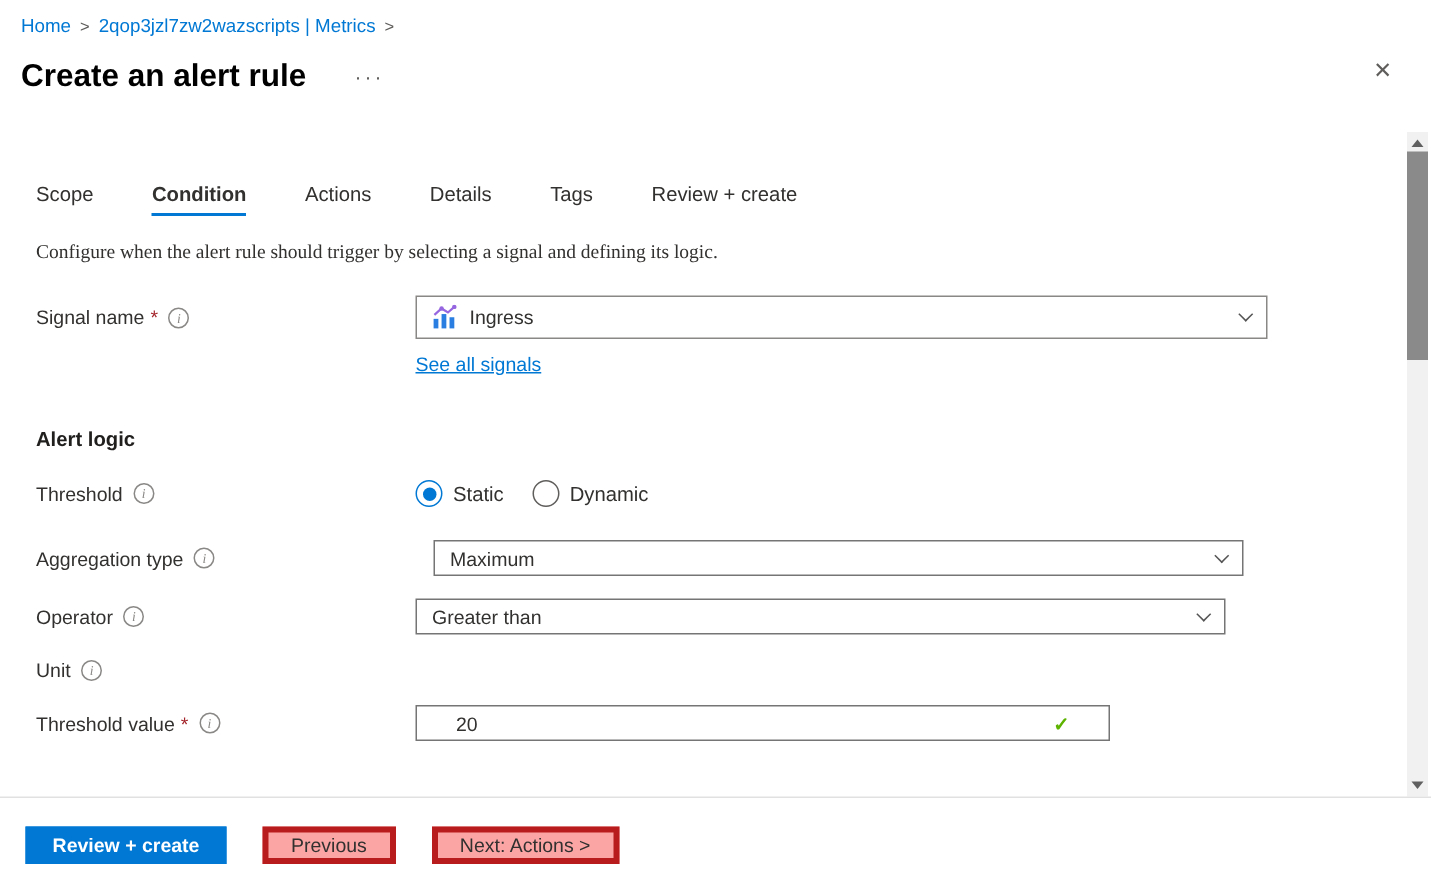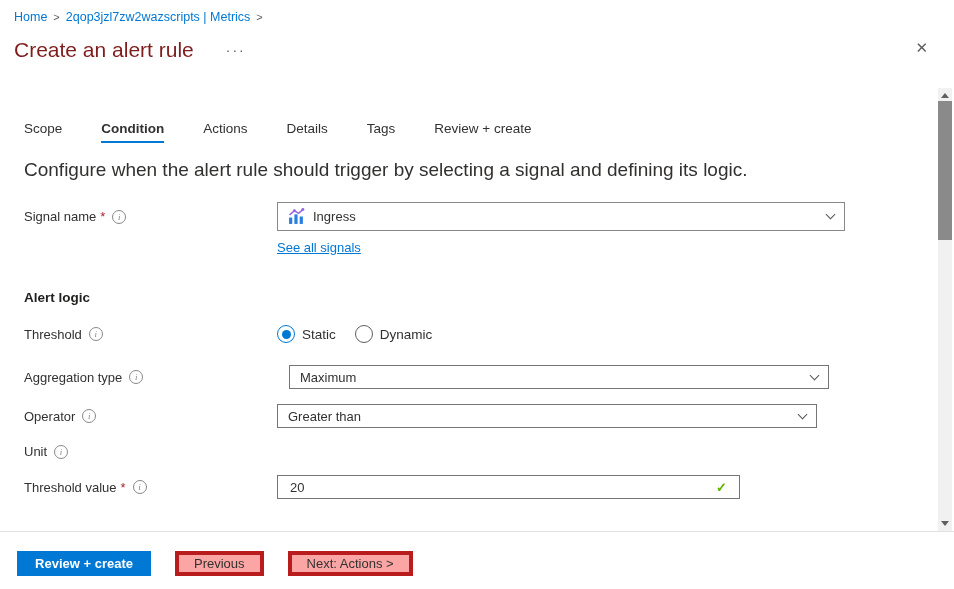--- a/index.html
+++ b/index.html
@@ -10,39 +10,39 @@
     font-family:"Liberation Sans", sans-serif; font-size:13px;
   }
 
   
   .breadcrumb { padding:9px 0 0 14px; font-size:12.5px; line-height:16px; }
   .breadcrumb .crumb { color:#0078d4; cursor:pointer; text-decoration:none; }
   .breadcrumb .sep { color:#605e5c; margin:0 6px; font-size:11px; }
 
   
   .title-row { display:flex; align-items:center; padding-left:14px; margin-top:10px; height:30px; }
-  .page-title { font-size:21px; font-weight:normal; color:#7f1d1d; }
+  .page-title { font-size:21px; font-weight:bold; color:#000000; }
   .more-dots { color:#605e5c; margin-left:32px; font-size:14px; letter-spacing:2px; cursor:pointer; }
   .close-btn { position:absolute; top:40px; right:26px; color:#605e5c; font-size:15px;
                cursor:pointer; line-height:16px; }
 
   
   .scrollbar { position:absolute; top:88px; right:2px; width:14px; height:443px; background:#f1f1f1; }
   .scroll-arrow-up { position:absolute; top:5px; left:3px; width:0; height:0;
     border-left:4px solid transparent; border-right:4px solid transparent; border-bottom:5px solid #606060; }
   .scroll-thumb { position:absolute; top:13px; left:0; width:14px; height:139px; background:#8a8a8a; cursor:pointer; }
   .scroll-arrow-down { position:absolute; bottom:5px; left:3px; width:0; height:0;
     border-left:4px solid transparent; border-right:4px solid transparent; border-top:5px solid #606060; }
 
   
   .tabs { display:flex; gap:39px; margin:56px 0 0 24px; font-size:13.5px; }
   .tab { padding-bottom:5px; cursor:pointer; color:#323130; border-bottom:2px solid transparent; }
   .tab.active { font-weight:bold; border-bottom:2px solid #0078d4; }
 
-  .description { margin:16px 0 0 24px; font-size:19px; color:#323130; }
+  .description { margin:16px 0 0 24px; font-size:13px; color:#323130;font-family:Liberation Serif, serif; }
 
   
   .form { margin:21px 0 0 24px; }
   .form-row { display:flex; align-items:center; }
   .form-label { width:253px; flex-shrink:0; display:flex; align-items:center; font-size:13px; }
   .required { color:#a4262c; margin-left:4px; }
   .info-icon { width:14px; height:14px; border:1px solid #8a8886; border-radius:50%;
     color:#8a8886; font-size:9px; line-height:12px; text-align:center; margin-left:7px;
     font-family:"Liberation Serif", serif; font-style:italic; cursor:default; flex-shrink:0; }
 
@@ -61,21 +61,21 @@
   .section-heading { font-weight:bold; font-size:13.5px; color:#201f1e; margin:35px 0 0 0; }
 
   .radio-group { display:flex; align-items:center; gap:19px; }
   .radio { display:flex; align-items:center; gap:7px; font-size:13.5px; cursor:pointer; }
   .radio-circle { width:18px; height:18px; border:1px solid #605e5c; border-radius:50%;
     display:flex; align-items:center; justify-content:center; background:#fff; flex-shrink:0; }
   .radio-circle.selected { border-color:#0078d4; }
   .radio-dot { width:9px; height:9px; border-radius:50%; background:#0078d4; }
 
   .text-input { width:463px; height:24px; border:1px solid #757575; display:flex; align-items:center;
-    justify-content:space-between; padding:0 12px; font-size:13px; background:#fff; }
+    justify-content:space-between; padding:0 26px; font-size:13px; background:#fff; }
   .valid-check { color:#5db300; font-size:13px; font-weight:bold; }
 
   
   .footer-divider { position:absolute; left:0; top:531px; width:954px; border-top:1px solid #e1e1e1; }
   .footer { position:absolute; left:17px; top:551px; display:flex; gap:24px; }
   .btn { height:25px; display:flex; align-items:center; justify-content:center;
     font-size:13px; cursor:pointer; padding:0 15px; }
   .btn-primary { background:#0078d4; border:1px solid #0078d4; color:#fff; font-weight:bold; min-width:134px; }
   .btn-secondary { background:#fca5a5; border:4px solid #b91c1c; color:#323130; min-width:78px; } .mt15 { margin-top:15px; } .mt16 { margin-top:16px; }
   .mt20 { margin-top:20px; } .mt22 { margin-top:22px;gap:12px; }

